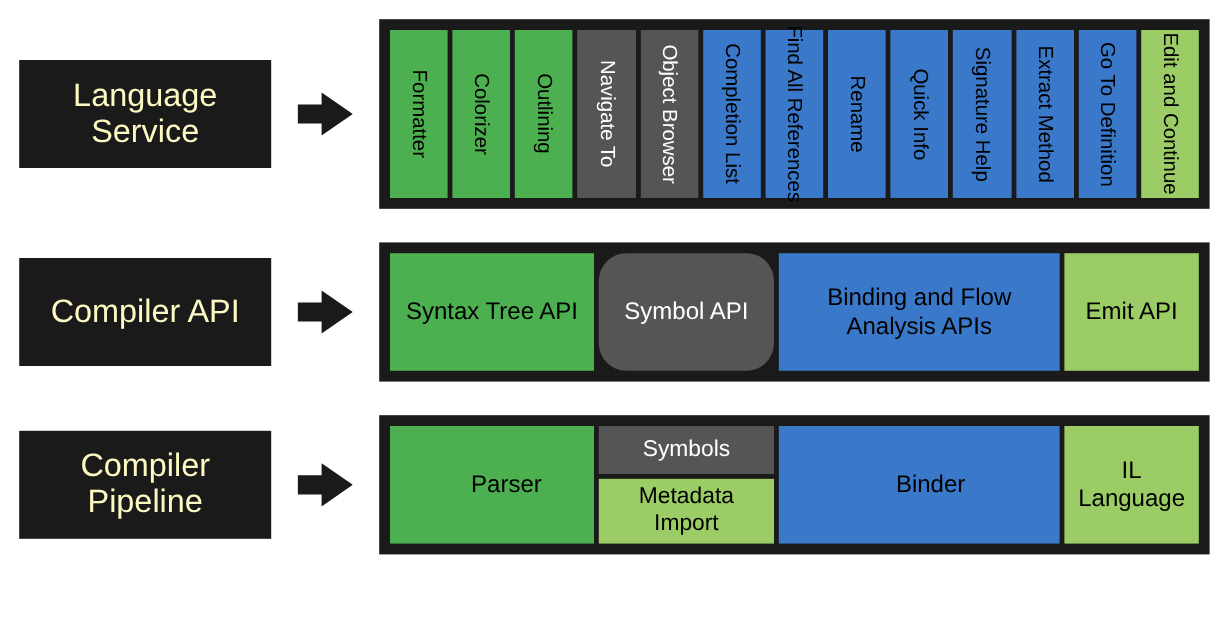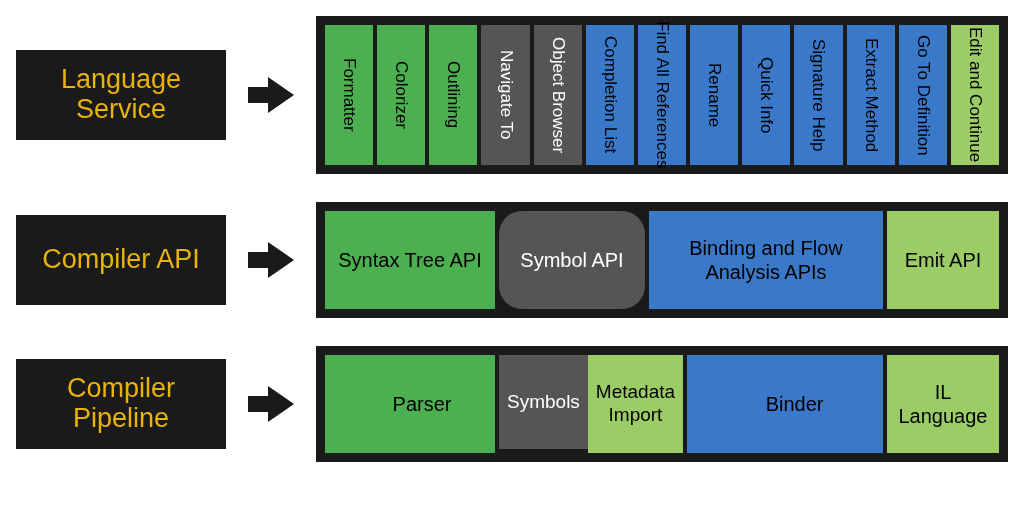--- a/index.html
+++ b/index.html
@@ -11,21 +11,21 @@
     font-weight: 300;
   }
   .row {
     display: flex;
     align-items: center;
     margin-bottom: 28px;
   }
   .row:last-child { margin-bottom: 0; }
   .label-box {
     background: #1a1a1a;
-    color: #eab308;
+    color: #fef9c3;
     width: 210px;
     height: 90px;
     display: flex;
     align-items: center;
     justify-content: center;
     text-align: center;
     font-size: 27px;
     line-height: 1.1;
     padding: 8px;
     flex-shrink: 0;
@@ -85,21 +85,21 @@
   }
   .seg:last-child { margin-right: 0; }
   
   .w-syntax  { flex: 0 0 170px; }
   .w-symbol  { flex: 0 0 146px; border-radius: 23px; }
   .w-binding { flex: 1; }
   .w-emit    { flex: 0 0 112px; align-items: center; }
   
   .pipe-frame { align-items: stretch; }
   .p-parser  { flex: 0 0 170px; padding-left: 32px; }
-  .p-midcol  { flex: 0 0 146px; display: flex; flex-direction: row; margin-right: 4px; }
+  .p-midcol  { flex: 0 0 146px; display: flex; flex-direction: column; margin-right: 4px; }
   .p-midcol .seg { margin-right: 0; flex: 1; font-size: 19px; }
   .p-midcol .seg:first-child { margin-bottom: 4px; }
   .p-binder  { flex: 1; padding-left: 27px; }
   .p-emitter { flex: 0 0 112px; }
 </style>
 </head>
 <body>
 
 <div class="row">
   <div class="label-box">

